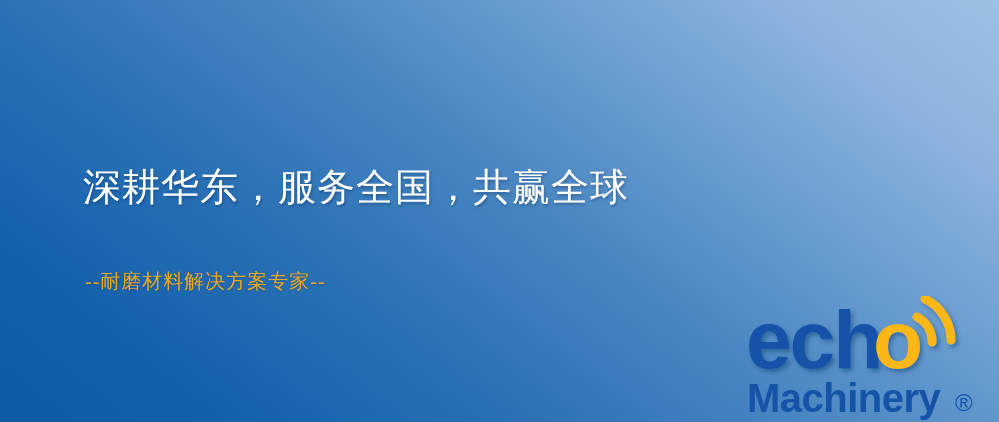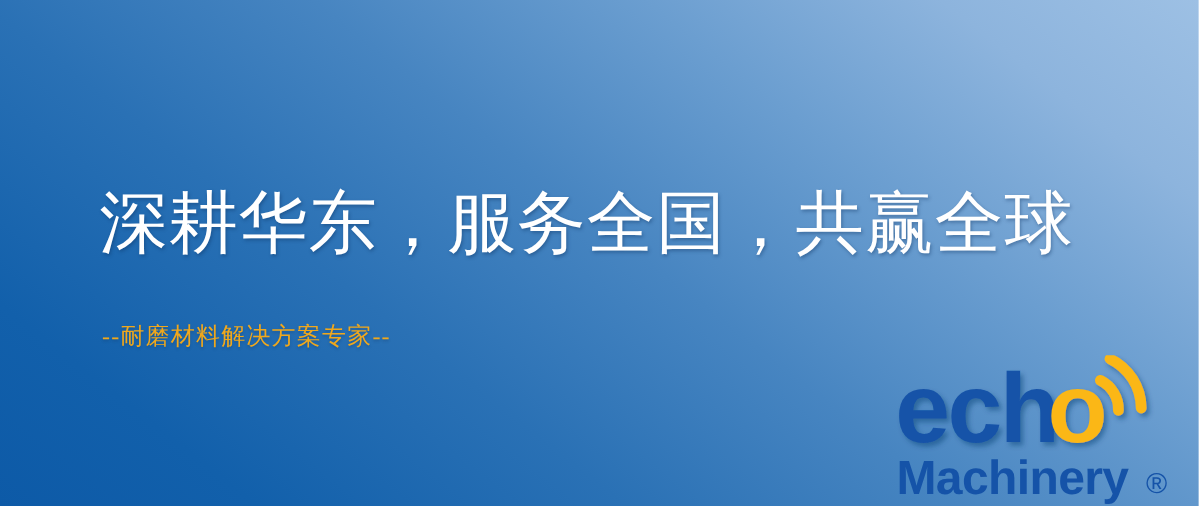--- a/index.html
+++ b/index.html
@@ -23,21 +23,21 @@
         #9dc0e4 100%);
     font-family: "Liberation Sans", sans-serif;
   }
 
   
   #headline {
     position: absolute;
     left: 83px;
     top: 152px;
     font-family: "Liberation Serif", "DejaVu Serif", serif;
-    font-size: 57px;
+    font-size: 38px;
     line-height: 70px;
     letter-spacing: 1px;
     color: #ffffff;
     white-space: nowrap;
     text-shadow: 1px 2px 3px rgba(10, 45, 90, 0.38);
   }
 
   
   #subtitle {
     position: absolute;

